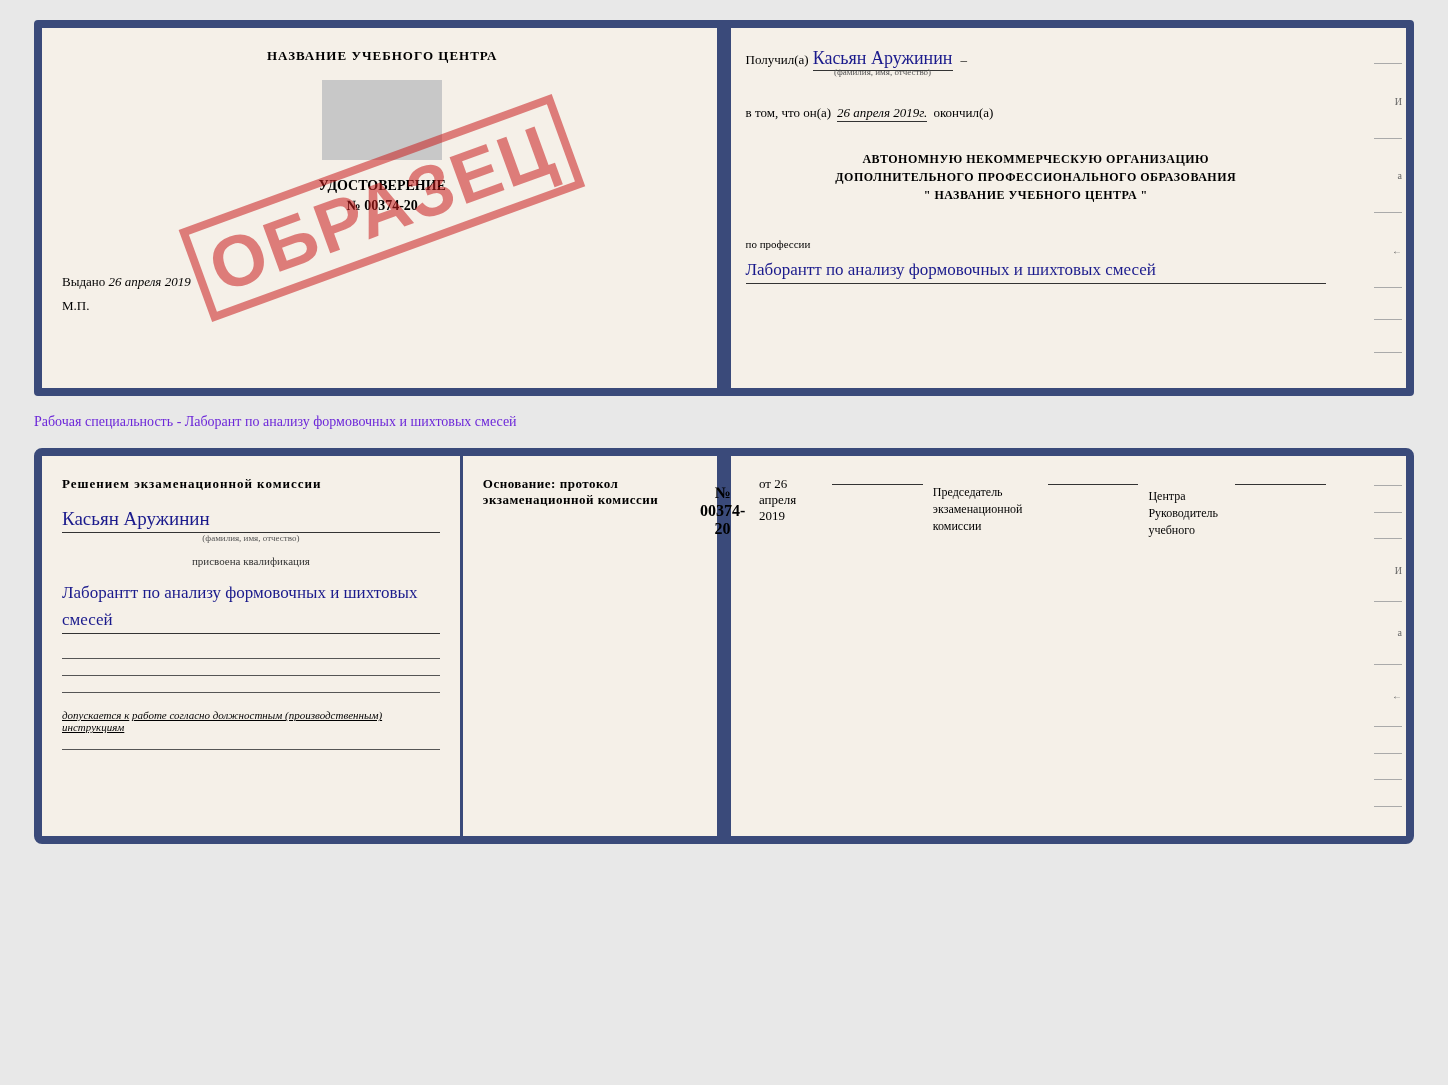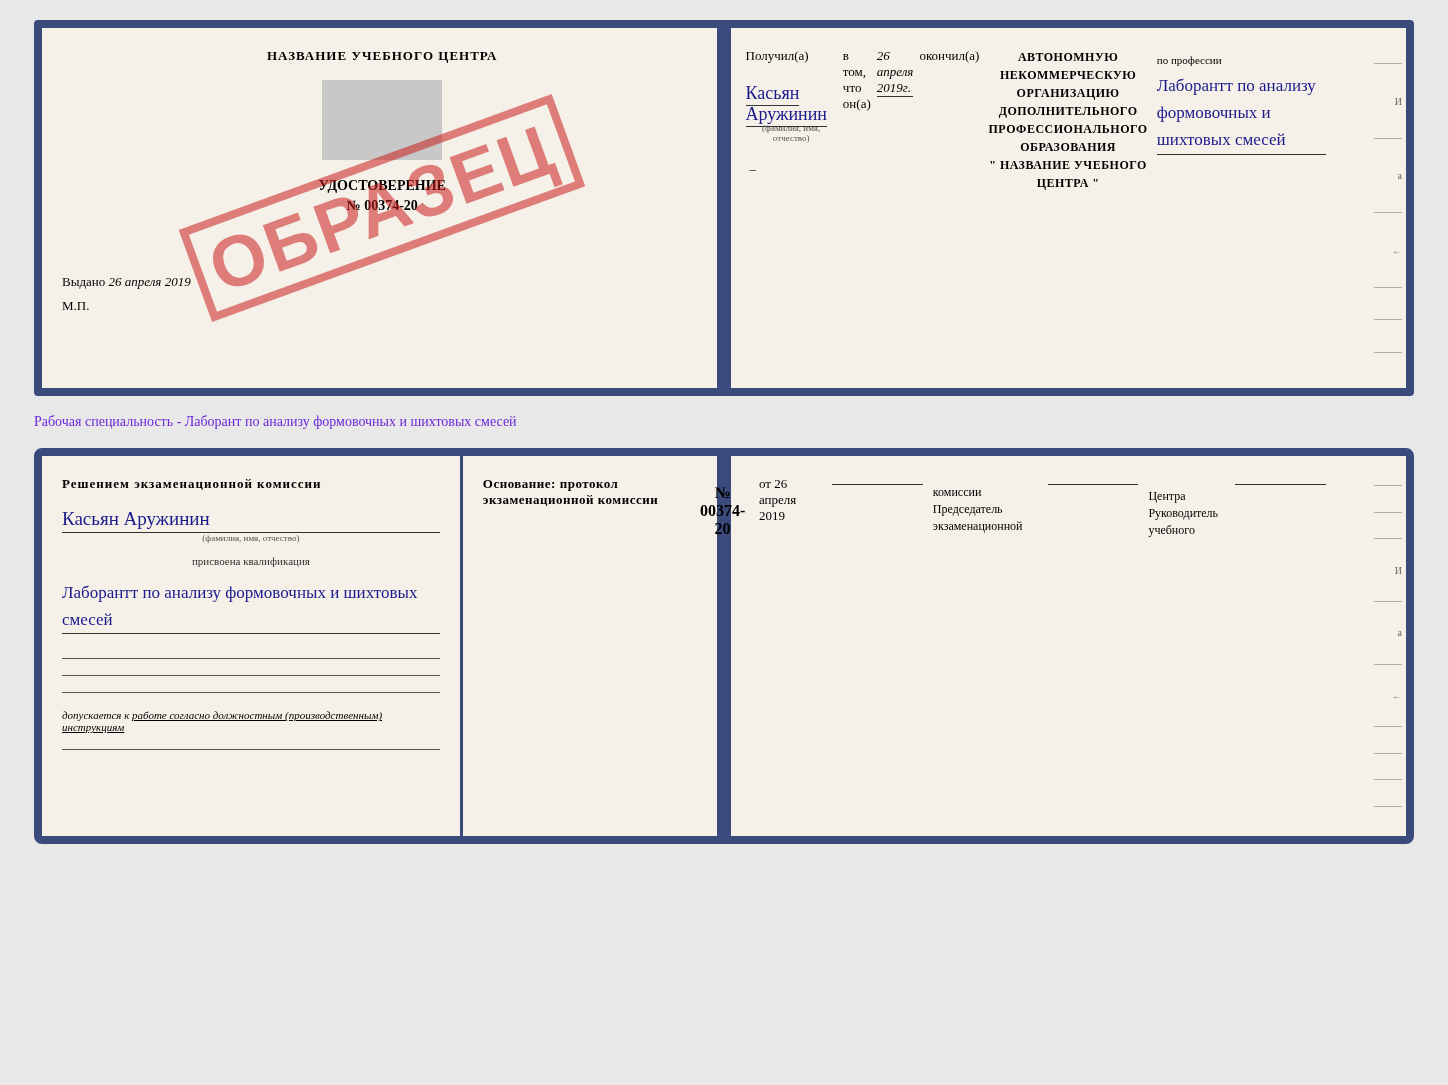--- a/index.html
+++ b/index.html
@@ -115,21 +115,22 @@
       white-space: nowrap;
       font-family: Arial, sans-serif;
       pointer-events: none;
       z-index: 10;
       line-height: 1;
     }
 
     
     .cert-right-content {
       display: flex;
-      gap: 6px;
+      flex-direction: column;
+      gap: 28px;
       font-size: 13px;
       padding-right: 60px;
     }
 
     .cert-poluchil {
       display: flex;
       align-items: baseline;
       gap: 4px;
       flex-wrap: wrap;
     }
@@ -272,20 +273,21 @@
       height: 1px;
     }
 
     .qual-dopuskaetsya {
       font-size: 11px;
       margin-top: 8px;
     }
 
     .qual-dopuskaetsya span {
       font-style: italic;
+      text-decoration: underline;
     }
 
     
     .qual-right-content {
       display: flex;
       flex-direction: row;
       gap: 10px;
       font-size: 13px;
       padding-right: 60px;
     }
@@ -463,22 +465,22 @@
         <div class="qual-number-large">№ 00374-20</div>
 
         <div class="qual-ot">
           <span>от</span>
           <span>26 апреля 2019</span>
         </div>
 
         <div class="qual-sig-line"></div>
 
         <div class="qual-predsedatel">
+          <div>Председатель экзаменационной</div>
           <div>комиссии</div>
-          <div>Председатель экзаменационной</div>
         </div>
 
         <div class="qual-sig-line"></div>
 
         <div class="qual-rukovoditel">
           <div>Центра</div>
           <div>Руководитель учебного</div>
         </div>
 
         <div class="qual-sig-line"></div>

